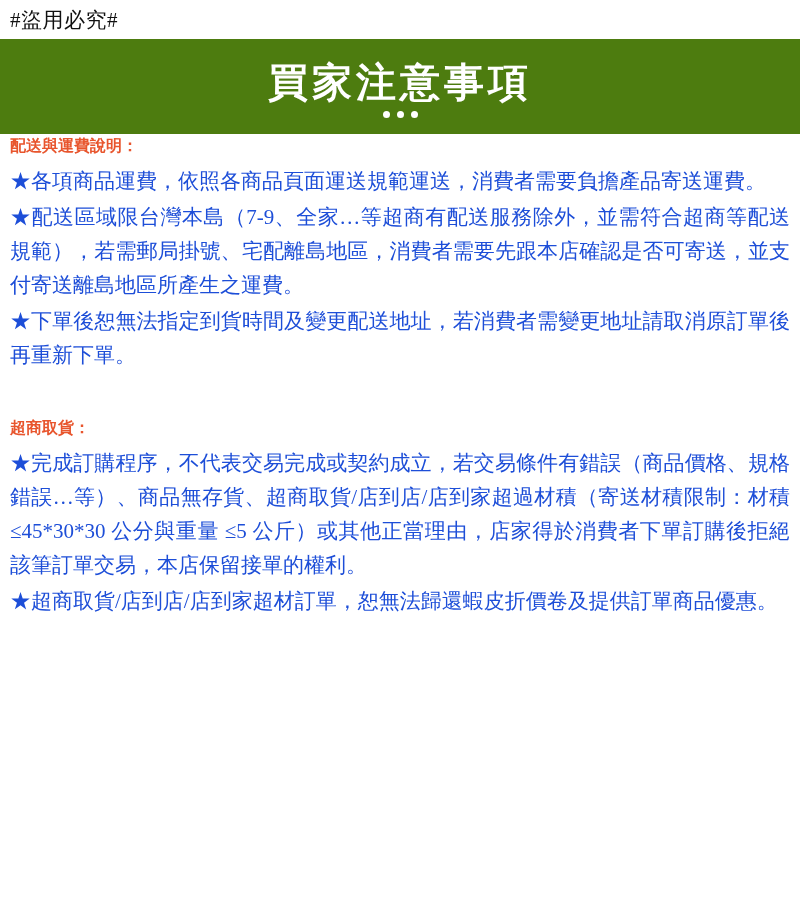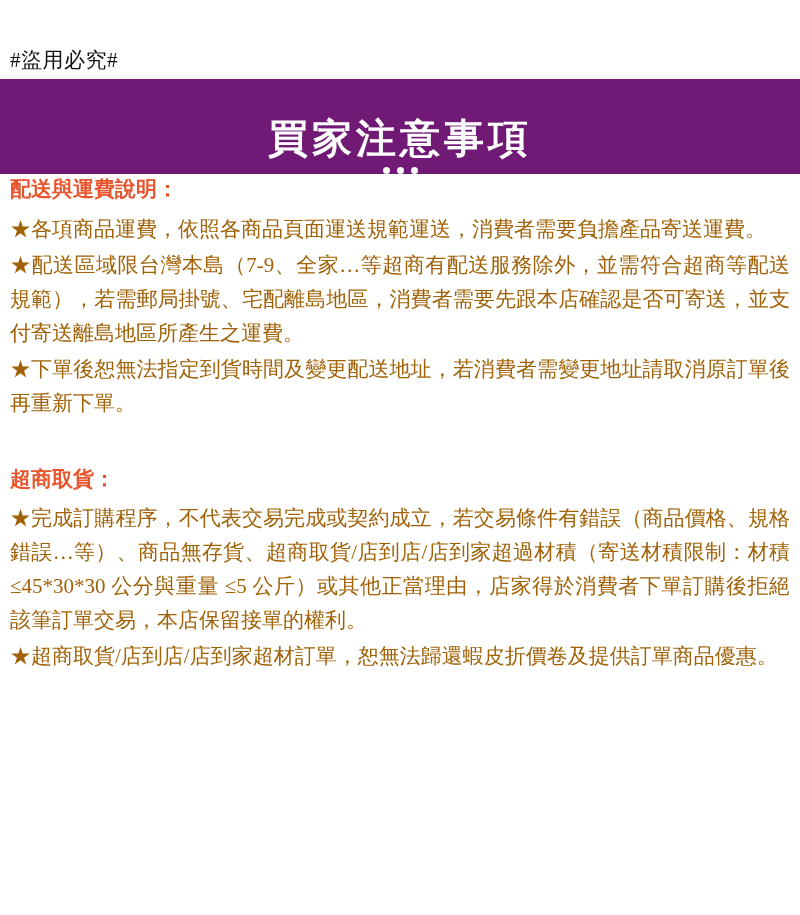--- a/index.html
+++ b/index.html
@@ -10,38 +10,37 @@
   body {
     width: 800px;
     min-height: 915px;
     font-family: "Liberation Serif", "DejaVu Serif", serif;
     color: #111111;
   }
   .page {
     width: 800px;
     box-sizing: border-box;
     padding: 0;
-    margin-top: 40px;
   }
   .watermark {
     font-size: 21px;
     line-height: 1.2;
     padding: 8px 0 6px 10px;
     color: #111111;
     letter-spacing: 0.5px;
   }
   .banner {
-    background: #701a75;
+    background: #4d7c0f;
     width: 100%;
     height: 95px;
     box-sizing: border-box;
     display: flex;
     flex-direction: column;
     align-items: center;
-    justify-content: flex-end;
+    justify-content: center;
     position: relative;
   }
   .banner-title {
     color: #ffffff;
     font-size: 40px;
     font-weight: bold;
     letter-spacing: 4px;
     line-height: 1.1;
     padding-top: 6px;
     font-family: "Liberation Serif", "DejaVu Serif", serif;
@@ -67,30 +66,30 @@
     font-size: 21px;
     line-height: 1.5;
     margin: 22px 0 26px 0;
     color: #111111;
   }
   .section {
     margin-bottom: 26px;
   }
   .section-heading {
     color: #e8552d;
-    font-size: 21px;
+    font-size: 16px;
     font-weight: bold;
     margin: 0 0 6px 0;
     line-height: 1.5;
   }
   .bullet {
     font-size: 21px;
     line-height: 1.62;
     margin: 0 0 2px 0;
-    color: #a16207;
+    color: #1d4ed8;
     text-align: justify;
     text-justify: inter-ideograph;
   }
   .spacer-lg {
     height: 18px;
   }
 </style>
 </head>
 <body>
 

